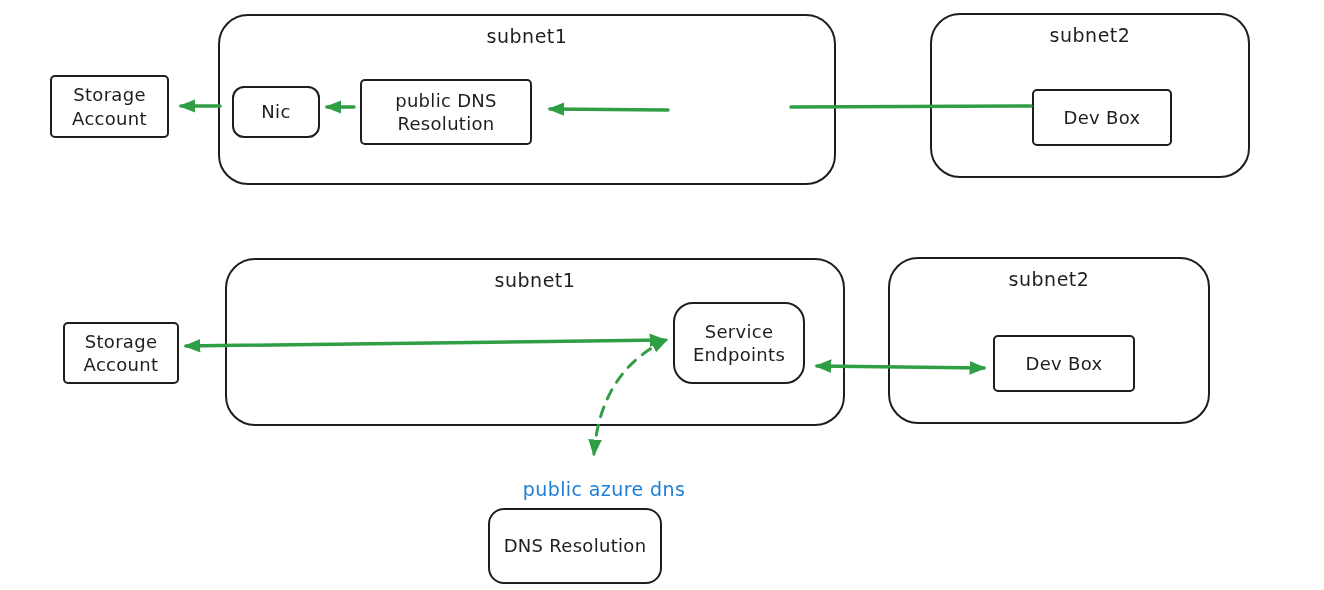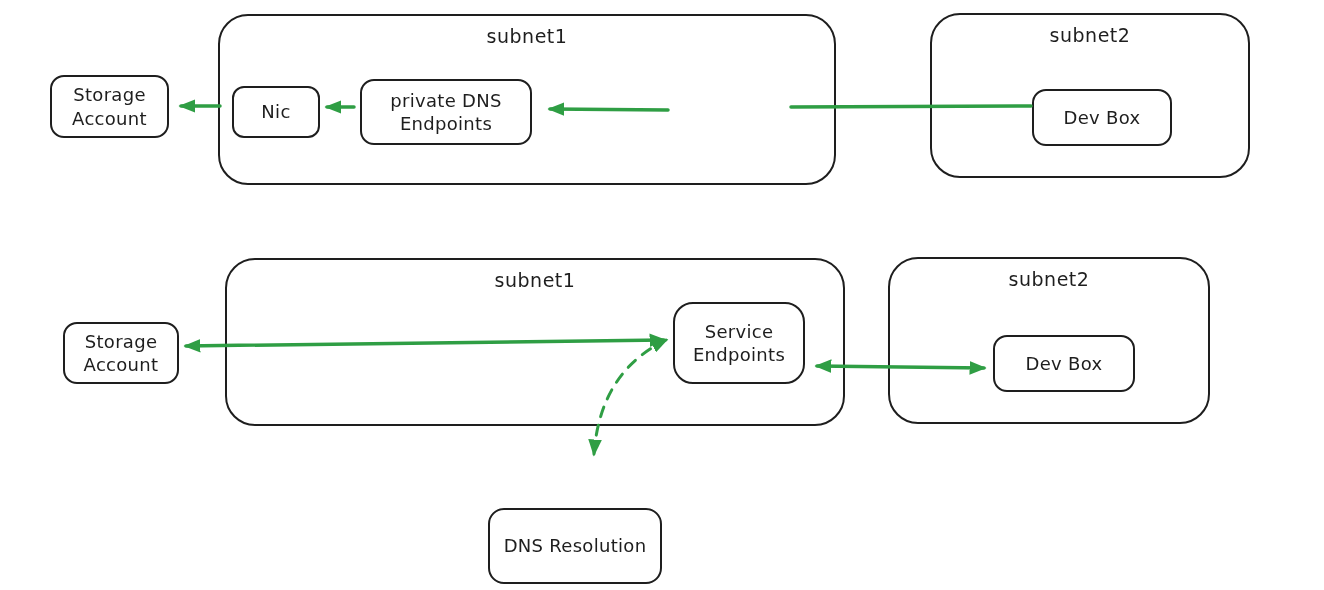--- a/index.html
+++ b/index.html
@@ -33,21 +33,21 @@
     left: 0;
     right: 0;
     text-align: center;
     font-size: 19px;
     letter-spacing: 0.5px;
   }
   
   .node {
     position: absolute;
     border: 2px solid var(--stroke);
-    border-radius: 14px;
+    border-radius: 5px;
     background: var(--background);
     display: flex;
     align-items: center;
     justify-content: center;
     text-align: center;
     font-size: 18px;
     line-height: 1.3;
     letter-spacing: 0.3px;
   }
   
@@ -101,21 +101,21 @@
     <div class="container-label">subnet2</div>
   </div>
 
   <div class="node s1-storage">
     <span>Storage Account</span>
   </div>
   <div class="node s1-nic">
     <span>Nic</span>
   </div>
   <div class="node s1-dns">
-    <span>private DNS Endpoints</span>
+    <span>public DNS Resolution</span>
   </div>
   <div class="node s1-devbox">
     <span>Dev Box</span>
   </div>
 
   <div class="container-box s2-subnet1">
     <div class="container-label">subnet1</div>
   </div>
   <div class="container-box s2-subnet2">
     <div class="container-label">subnet2</div>
@@ -124,20 +124,21 @@
   <div class="node s2-storage">
     <span>Storage Account</span>
   </div>
   <div class="node s2-sep">
     <span>Service Endpoints</span>
   </div>
   <div class="node s2-devbox">
     <span>Dev Box</span>
   </div>
 
+  <div class="annotation-blue">public azure dns</div>
 
   <div class="node s2-dnsres">
     <span>DNS Resolution</span>
   </div>
 
   <svg class="connections" viewBox="0 0 1324 590" xmlns="http://www.w3.org/2000/svg">
     <defs>
       <marker id="arrowG" viewBox="0 0 10 8" refX="8.5" refY="4" markerWidth="17" markerHeight="14" markerUnits="userSpaceOnUse" orient="auto-start-reverse">
         <path class="arrowhead-fill" d="M 0 0 L 10 4 L 0 8 z"></path>
       </marker>

